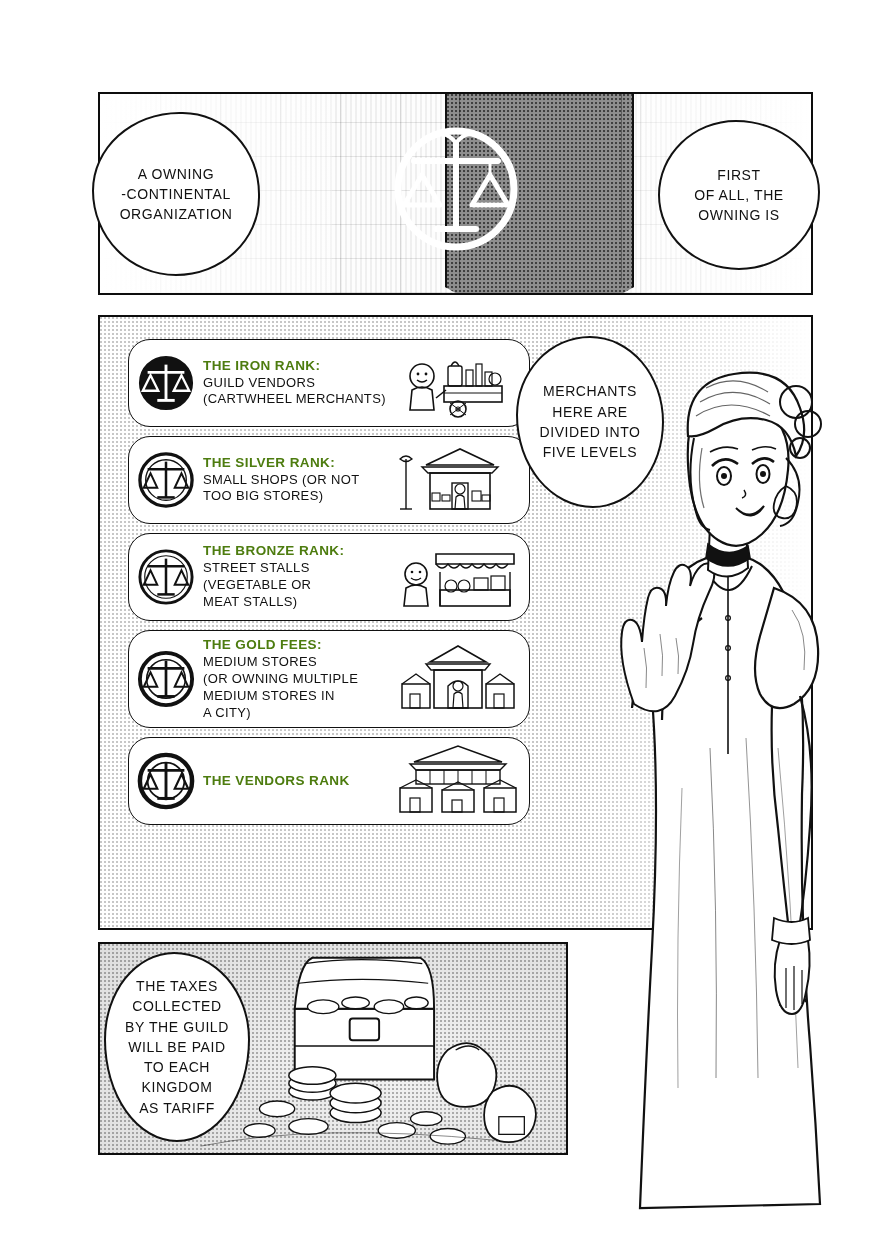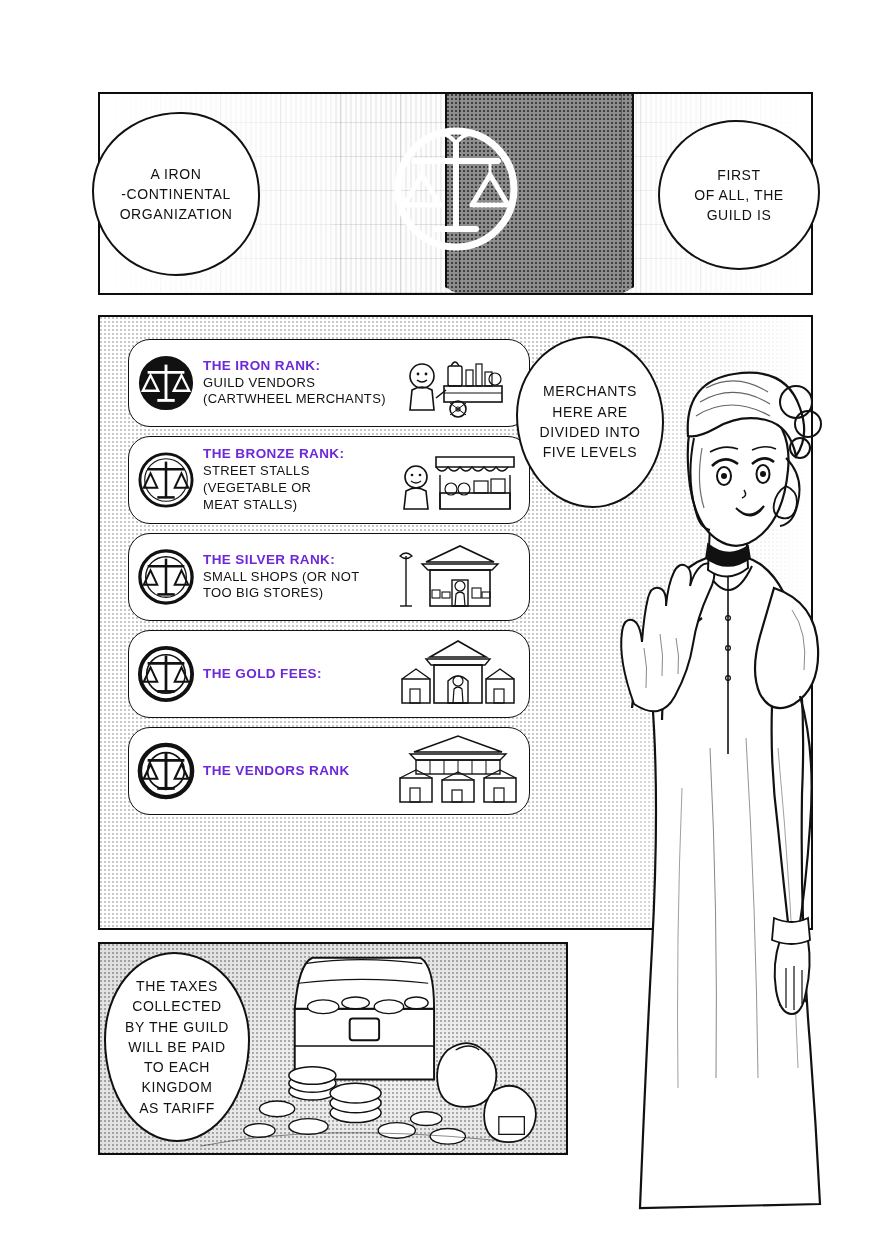--- a/index.html
+++ b/index.html
@@ -172,21 +172,21 @@
     flex: 0 0 58px;
     margin-right: 8px;
   }
   .rank-text {
     flex: 1 1 auto;
   }
   .rank-title {
     font-size: 13.5px;
     font-weight: bold;
     letter-spacing: 0.4px;
-    color: #6d28d9;
+    color: #4d7c0f;
     line-height: 1.25;
   }
   .rank-desc {
     font-size: 13px;
     letter-spacing: 0.35px;
     color: #111;
     line-height: 1.3;
     white-space: pre-line;
   }
   .rank-art {
@@ -277,29 +277,29 @@
         <line x1="30" y1="36" x2="30" y2="52" stroke="#fff" stroke-width="3"></line>
         <line x1="98" y1="36" x2="98" y2="52" stroke="#fff" stroke-width="3"></line>
         <path d="M12 80 L30 50 L48 80 Z" fill="none" stroke="#fff" stroke-width="5" stroke-linejoin="round"></path>
         <path d="M80 80 L98 50 L116 80 Z" fill="none" stroke="#fff" stroke-width="5" stroke-linejoin="round"></path>
         <line x1="44" y1="104" x2="84" y2="104" stroke="#fff" stroke-width="6" stroke-linecap="round"></line>
       </svg>
     </div>
   </div>
 
   <div class="bubble" id="bubble-cross">
-    <span class="txt">A IRON
+    <span class="txt">A OWNING
 -CONTINENTAL
 ORGANIZATION</span>
   </div>
 
   <div class="bubble" id="bubble-first">
     <span class="txt">FIRST
 OF ALL, THE
-GUILD IS</span>
+OWNING IS</span>
   </div>
 
   <div class="panel" id="panel-ranks">
     <div class="screen-tone"></div>
     <div class="tone-fade-r"></div>
 
     <div class="rank-list">
 
       <div class="rank-row">
         <div class="rank-emblem crest">
@@ -338,20 +338,56 @@
             <rect x="80" y="18" width="6" height="22" fill="none" stroke="#111" stroke-width="1.2"></rect>
             <rect x="89" y="26" width="7" height="14" fill="none" stroke="#111" stroke-width="1.2"></rect>
             <circle cx="99" cy="33" r="6" fill="none" stroke="#111" stroke-width="1.2"></circle>
           </svg>
         </div>
       </div>
 
       <div class="rank-row">
         <div class="rank-emblem crest">
           <svg viewBox="0 0 60 60">
+            <circle cx="30" cy="30" r="27" fill="none" stroke="#111" stroke-width="3.4"></circle>
+            <circle cx="30" cy="30" r="21" fill="none" stroke="#111" stroke-width="1.4"></circle>
+            <line x1="30" y1="11" x2="30" y2="48" stroke="#111" stroke-width="2.6"></line>
+            <line x1="11" y1="19" x2="49" y2="19" stroke="#111" stroke-width="2.6"></line>
+            <path d="M7 38 L14 23 L21 38 Z" fill="none" stroke="#111" stroke-width="2"></path>
+            <path d="M39 38 L46 23 L53 38 Z" fill="none" stroke="#111" stroke-width="2"></path>
+            <line x1="21" y1="48" x2="39" y2="48" stroke="#111" stroke-width="2.6"></line>
+          </svg>
+        </div>
+        <div class="rank-text">
+          <div class="rank-title">THE SILVER RANK:</div>
+          <div class="rank-desc">SMALL SHOPS (OR NOT
+TOO BIG STORES)</div>
+        </div>
+        <div class="rank-art">
+          <svg viewBox="0 0 125 74">
+            <path d="M30 22 L64 6 L98 22 Z" fill="none" stroke="#111" stroke-width="1.6"></path>
+            <path d="M26 24 h76 l-6 6 h-64 z" fill="none" stroke="#111" stroke-width="1.4"></path>
+            <rect x="34" y="30" width="60" height="36" fill="none" stroke="#111" stroke-width="1.6"></rect>
+            <rect x="56" y="40" width="16" height="26" fill="none" stroke="#111" stroke-width="1.4"></rect>
+            <circle cx="64" cy="46" r="5" fill="none" stroke="#111" stroke-width="1.2"></circle>
+            <path d="M60 54 q4 -4 8 0 l1 12 h-10 z" fill="none" stroke="#111" stroke-width="1.2"></path>
+            <rect x="36" y="50" width="8" height="8" fill="none" stroke="#111" stroke-width="1.1"></rect>
+            <rect x="46" y="52" width="8" height="6" fill="none" stroke="#111" stroke-width="1.1"></rect>
+            <rect x="76" y="48" width="9" height="10" fill="none" stroke="#111" stroke-width="1.1"></rect>
+            <rect x="86" y="52" width="8" height="6" fill="none" stroke="#111" stroke-width="1.1"></rect>
+            <line x1="10" y1="16" x2="10" y2="66" stroke="#111" stroke-width="1.4"></line>
+            <path d="M4 16 q6 -6 12 0 q-6 5 -12 0 z" fill="none" stroke="#111" stroke-width="1.3"></path>
+            <line x1="4" y1="66" x2="16" y2="66" stroke="#111" stroke-width="1.4"></line>
+          </svg>
+        </div>
+      </div>
+
+      <div class="rank-row">
+        <div class="rank-emblem crest">
+          <svg viewBox="0 0 60 60">
             <circle cx="30" cy="30" r="27" fill="none" stroke="#111" stroke-width="3"></circle>
             <circle cx="30" cy="30" r="22" fill="none" stroke="#111" stroke-width="1.2"></circle>
             <line x1="30" y1="11" x2="30" y2="48" stroke="#111" stroke-width="2.6"></line>
             <line x1="11" y1="19" x2="49" y2="19" stroke="#111" stroke-width="2.6"></line>
             <path d="M7 38 L14 23 L21 38 Z" fill="none" stroke="#111" stroke-width="2"></path>
             <path d="M39 38 L46 23 L53 38 Z" fill="none" stroke="#111" stroke-width="2"></path>
             <line x1="21" y1="48" x2="39" y2="48" stroke="#111" stroke-width="2.6"></line>
           </svg>
         </div>
         <div class="rank-text">
@@ -376,67 +412,35 @@
               <circle cx="24" cy="32" r="1.3" fill="#111"></circle>
             <path d="M15 38 q5 4 10 0" fill="none" stroke="#111" stroke-width="1.3"></path>
             <path d="M10 48 q10 -6 20 0 l2 18 h-24 z" fill="none" stroke="#111" stroke-width="1.6"></path>
           </svg>
         </div>
       </div>
 
       <div class="rank-row">
         <div class="rank-emblem crest">
           <svg viewBox="0 0 60 60">
-            <circle cx="30" cy="30" r="27" fill="none" stroke="#111" stroke-width="3.4"></circle>
-            <circle cx="30" cy="30" r="21" fill="none" stroke="#111" stroke-width="1.4"></circle>
-            <line x1="30" y1="11" x2="30" y2="48" stroke="#111" stroke-width="2.6"></line>
-            <line x1="11" y1="19" x2="49" y2="19" stroke="#111" stroke-width="2.6"></line>
-            <path d="M7 38 L14 23 L21 38 Z" fill="none" stroke="#111" stroke-width="2"></path>
-            <path d="M39 38 L46 23 L53 38 Z" fill="none" stroke="#111" stroke-width="2"></path>
-            <line x1="21" y1="48" x2="39" y2="48" stroke="#111" stroke-width="2.6"></line>
-          </svg>
-        </div>
-        <div class="rank-text">
-          <div class="rank-title">THE SILVER RANK:</div>
-          <div class="rank-desc">SMALL SHOPS (OR NOT
-TOO BIG STORES)</div>
-        </div>
-        <div class="rank-art">
-          <svg viewBox="0 0 125 74">
-            <path d="M30 22 L64 6 L98 22 Z" fill="none" stroke="#111" stroke-width="1.6"></path>
-            <path d="M26 24 h76 l-6 6 h-64 z" fill="none" stroke="#111" stroke-width="1.4"></path>
-            <rect x="34" y="30" width="60" height="36" fill="none" stroke="#111" stroke-width="1.6"></rect>
-            <rect x="56" y="40" width="16" height="26" fill="none" stroke="#111" stroke-width="1.4"></rect>
-            <circle cx="64" cy="46" r="5" fill="none" stroke="#111" stroke-width="1.2"></circle>
-            <path d="M60 54 q4 -4 8 0 l1 12 h-10 z" fill="none" stroke="#111" stroke-width="1.2"></path>
-            <rect x="36" y="50" width="8" height="8" fill="none" stroke="#111" stroke-width="1.1"></rect>
-            <rect x="46" y="52" width="8" height="6" fill="none" stroke="#111" stroke-width="1.1"></rect>
-            <rect x="76" y="48" width="9" height="10" fill="none" stroke="#111" stroke-width="1.1"></rect>
-            <rect x="86" y="52" width="8" height="6" fill="none" stroke="#111" stroke-width="1.1"></rect>
-            <line x1="10" y1="16" x2="10" y2="66" stroke="#111" stroke-width="1.4"></line>
-            <path d="M4 16 q6 -6 12 0 q-6 5 -12 0 z" fill="none" stroke="#111" stroke-width="1.3"></path>
-            <line x1="4" y1="66" x2="16" y2="66" stroke="#111" stroke-width="1.4"></line>
-          </svg>
-        </div>
-      </div>
-
-      <div class="rank-row">
-        <div class="rank-emblem crest">
-          <svg viewBox="0 0 60 60">
             <circle cx="30" cy="30" r="27" fill="none" stroke="#111" stroke-width="4"></circle>
             <circle cx="30" cy="30" r="20" fill="none" stroke="#111" stroke-width="1.6"></circle>
             <line x1="30" y1="11" x2="30" y2="48" stroke="#111" stroke-width="2.8"></line>
             <line x1="11" y1="19" x2="49" y2="19" stroke="#111" stroke-width="2.8"></line>
             <path d="M7 38 L14 23 L21 38 Z" fill="none" stroke="#111" stroke-width="2"></path>
             <path d="M39 38 L46 23 L53 38 Z" fill="none" stroke="#111" stroke-width="2"></path>
             <line x1="21" y1="48" x2="39" y2="48" stroke="#111" stroke-width="2.8"></line>
           </svg>
         </div>
         <div class="rank-text">
           <div class="rank-title">THE GOLD FEES:</div>
+          <div class="rank-desc">MEDIUM STORES
+(OR OWNING MULTIPLE
+MEDIUM STORES IN
+A CITY)</div>
         </div>
         <div class="rank-art">
           <svg viewBox="0 0 125 74">
             <path d="M34 20 L62 4 L90 20 Z" fill="none" stroke="#111" stroke-width="1.6"></path>
             <path d="M30 22 h64 l-5 6 h-54 z" fill="none" stroke="#111" stroke-width="1.4"></path>
             <rect x="38" y="28" width="48" height="38" fill="none" stroke="#111" stroke-width="1.6"></rect>
             <path d="M52 66 v-22 q10 -10 20 0 v22 z" fill="none" stroke="#111" stroke-width="1.4"></path>
             <circle cx="62" cy="44" r="5" fill="none" stroke="#111" stroke-width="1.2"></circle>
             <path d="M58 52 q4 -4 8 0 l1 14 h-10 z" fill="none" stroke="#111" stroke-width="1.2"></path>
             <rect x="6" y="42" width="28" height="24" fill="none" stroke="#111" stroke-width="1.5"></rect>

